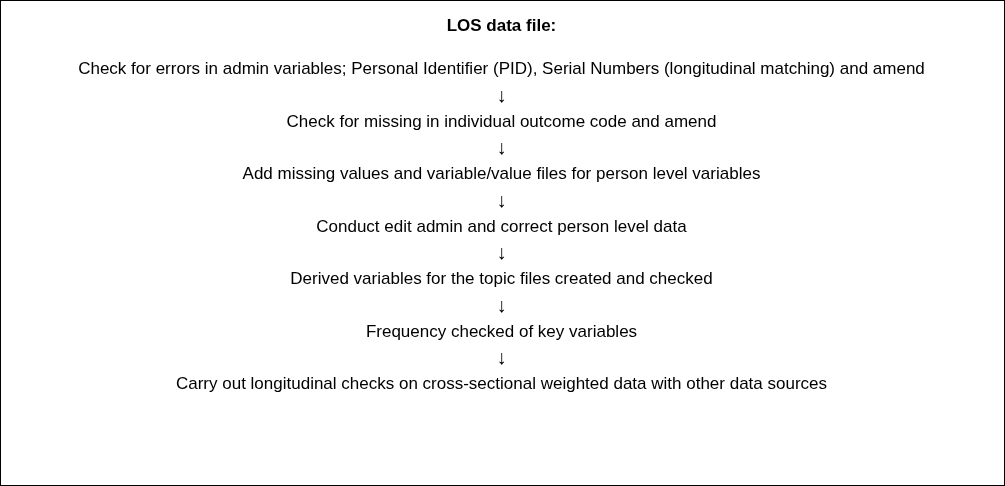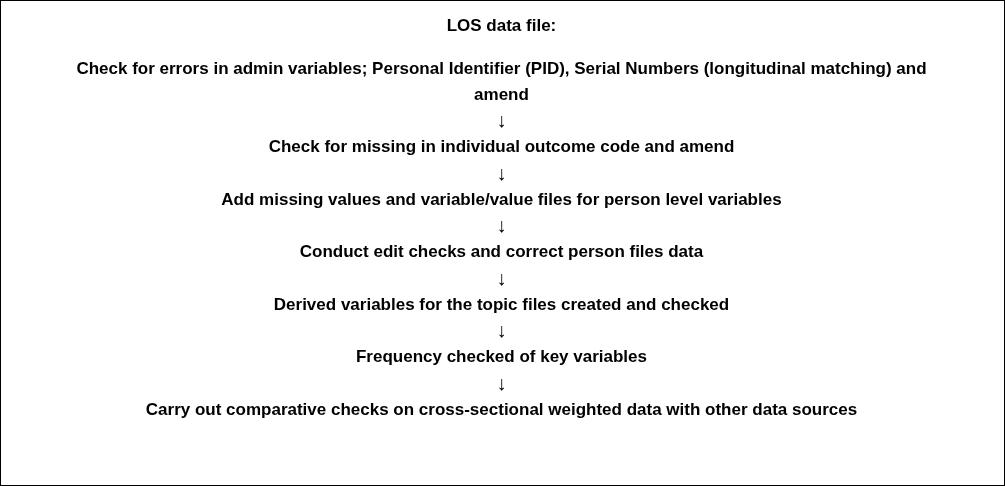--- a/index.html
+++ b/index.html
@@ -31,21 +31,20 @@
     text-align: center;
     line-height: 1.25;
     margin: 4px 0 20px 0;
   }
   .flow-step {
     font-size: 17px;
     color: #000000;
     text-align: center;
     line-height: 1.5;
     max-width: 900px;
-    font-weight: bold;
   }
   .flow-arrow {
     font-size: 20px;
     color: #000000;
     text-align: center;
     line-height: 1.15;
     margin: 2px 0 2px 0;
     user-select: none;
   }
   .spacer-bottom {
@@ -61,25 +60,25 @@
 
   <div class="flow-step">Check for errors in admin variables; Personal Identifier (PID), Serial Numbers (longitudinal matching) and amend</div>
   <div class="flow-arrow">↓</div>
 
   <div class="flow-step">Check for missing in individual outcome code and amend</div>
   <div class="flow-arrow">↓</div>
 
   <div class="flow-step">Add missing values and variable/value files for person level variables</div>
   <div class="flow-arrow">↓</div>
 
-  <div class="flow-step">Conduct edit checks and correct person files data</div>
+  <div class="flow-step">Conduct edit admin and correct person level data</div>
   <div class="flow-arrow">↓</div>
 
   <div class="flow-step">Derived variables for the topic files created and checked</div>
   <div class="flow-arrow">↓</div>
 
   <div class="flow-step">Frequency checked of key variables</div>
   <div class="flow-arrow">↓</div>
 
-  <div class="flow-step">Carry out comparative checks on cross-sectional weighted data with other data sources</div>
+  <div class="flow-step">Carry out longitudinal checks on cross-sectional weighted data with other data sources</div>
 
   <div class="spacer-bottom"></div>
 </div>
 
 </body></html>

